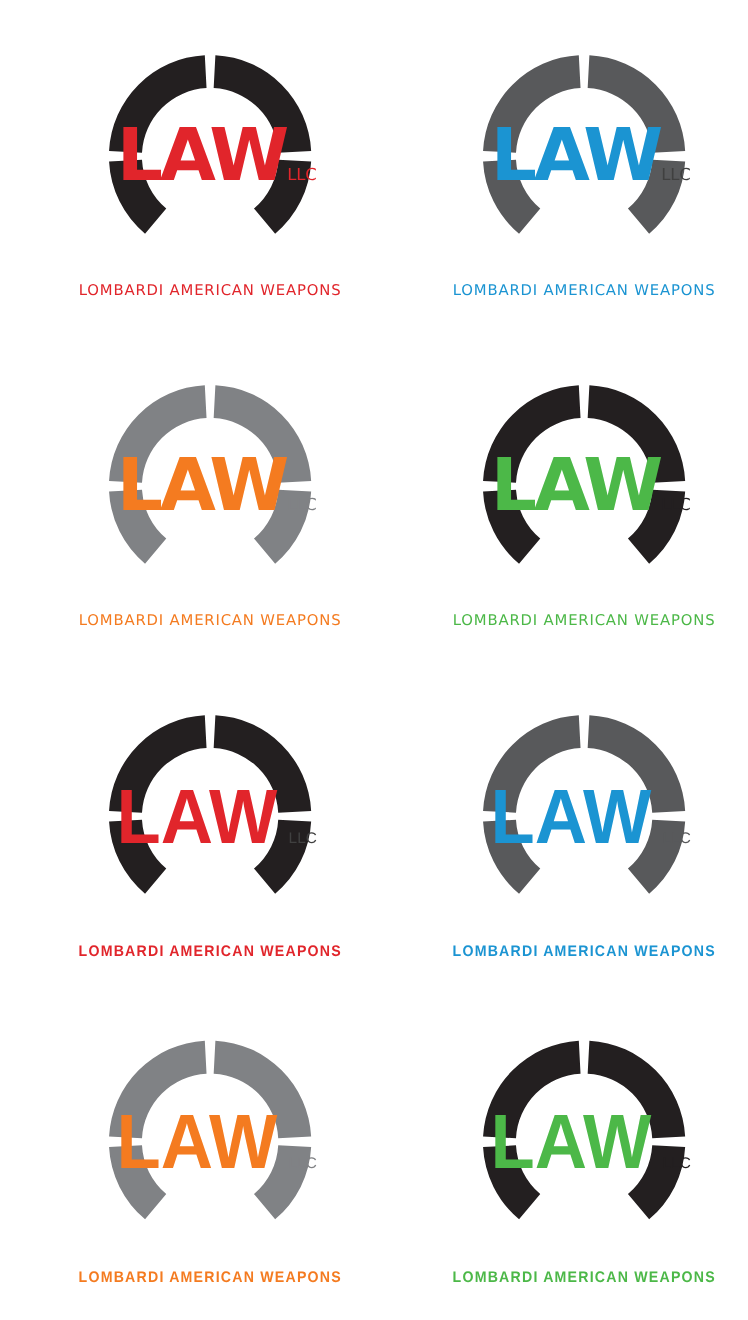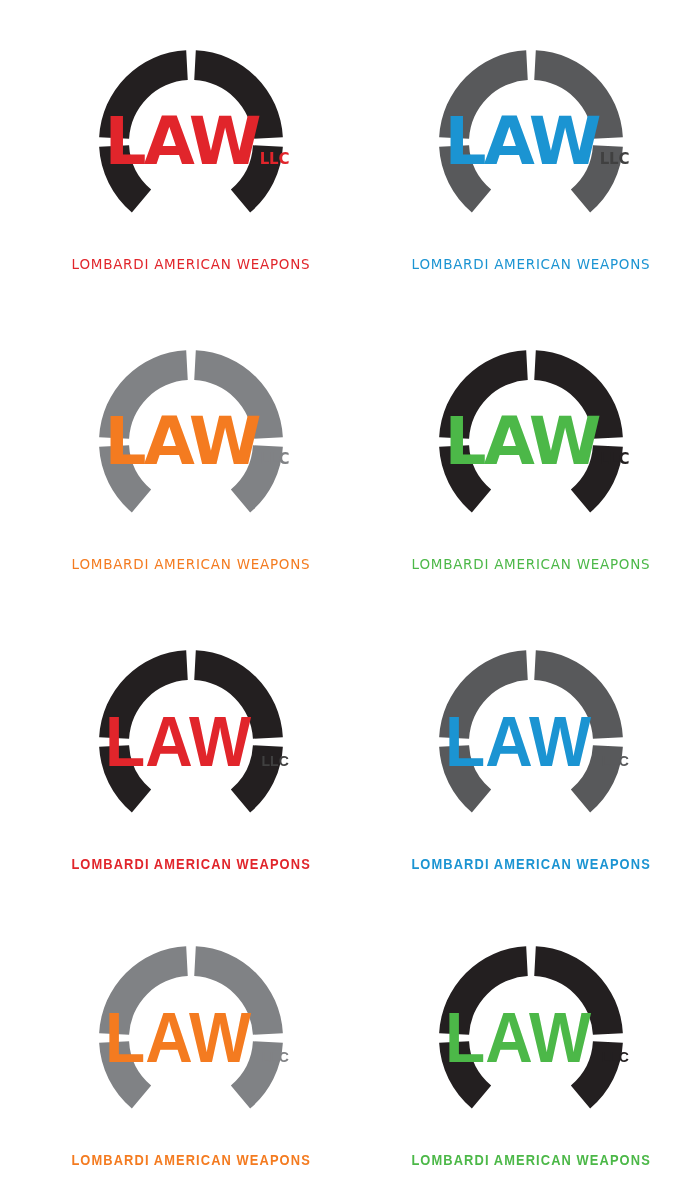--- a/index.html
+++ b/index.html
@@ -68,21 +68,21 @@
     align-items: baseline;
     transform: translateX(6px);
   }
 
   .law-text {
     font-weight: 700;
     line-height: 0.8;
     letter-spacing: -0.035em;
   }
   .llc-text {
-    font-weight: 700;
+    font-weight: 400;
     line-height: 1;
     margin-left: 1px;
   }
 
   
   .style-a .law-text {
     font-family: "DejaVu Sans", sans-serif;
     font-size: 66px;
     letter-spacing: -0.045em;
   }

